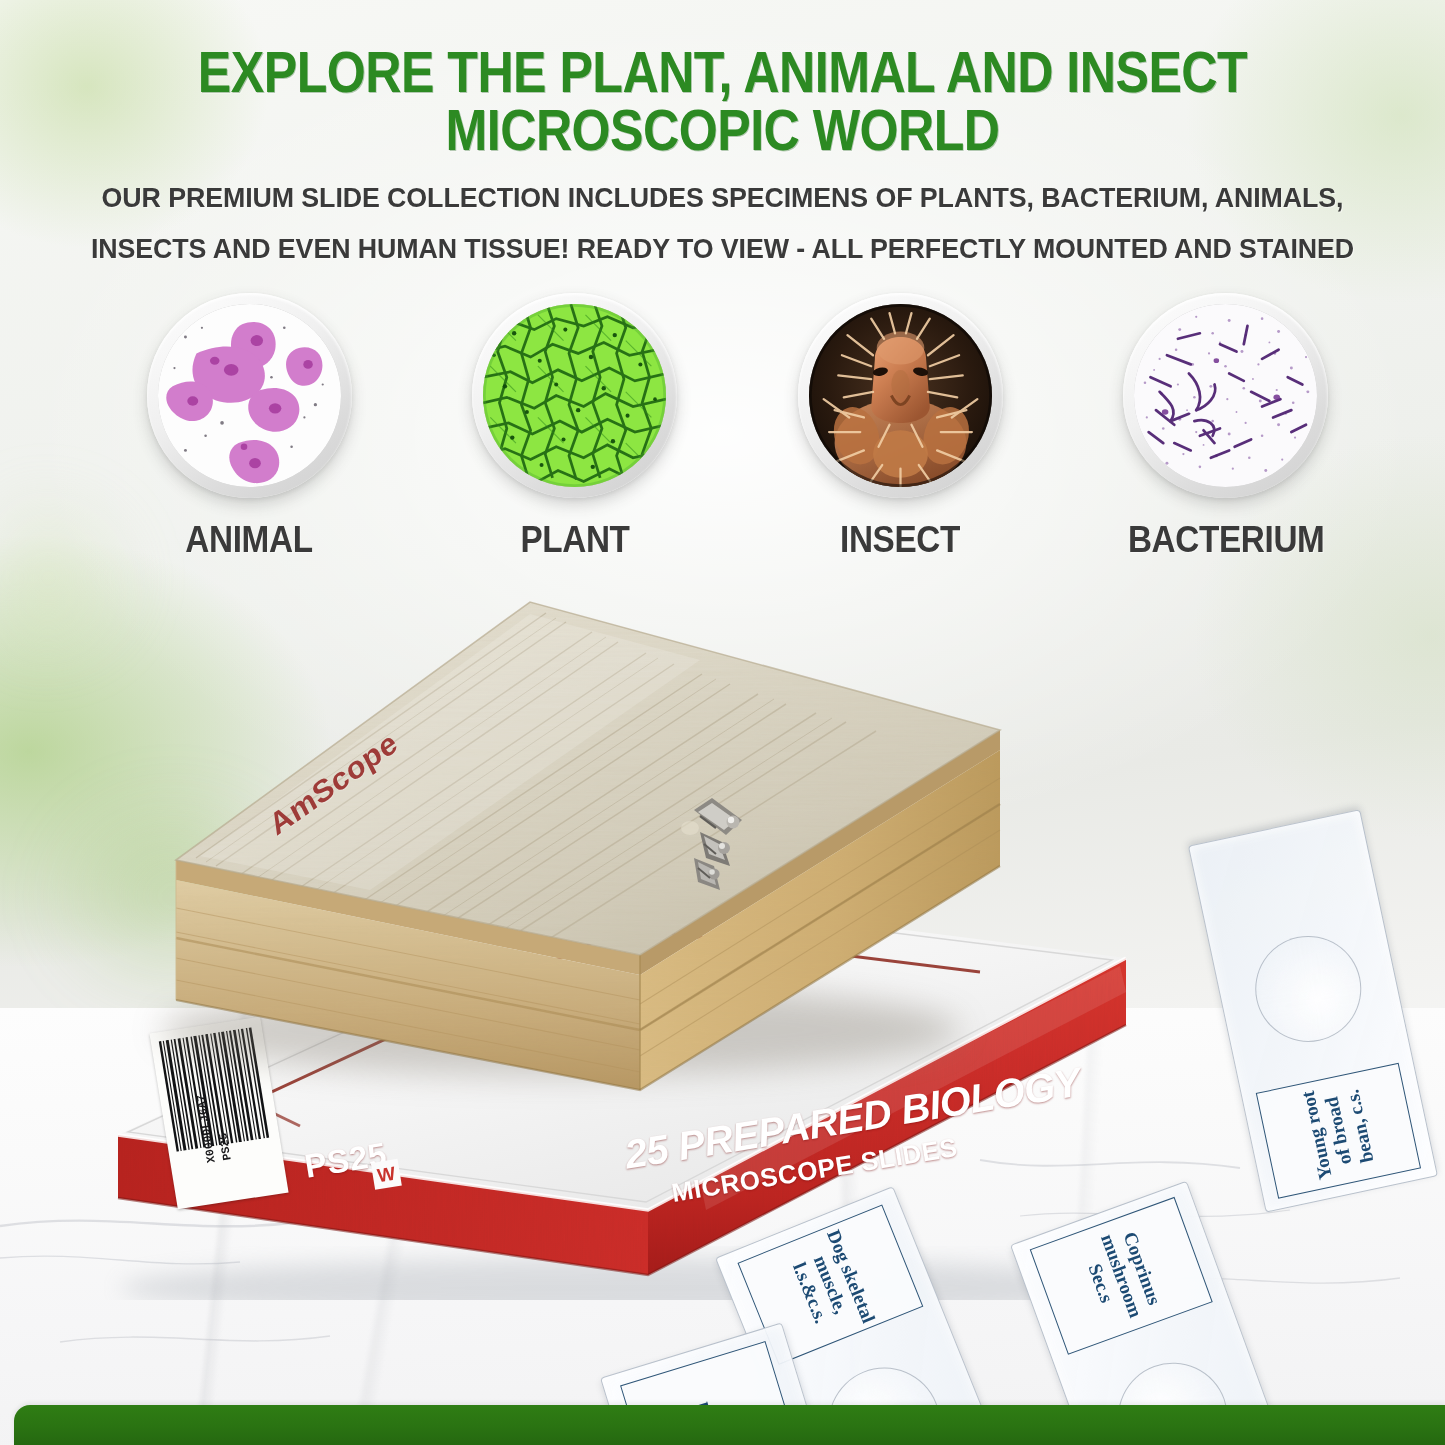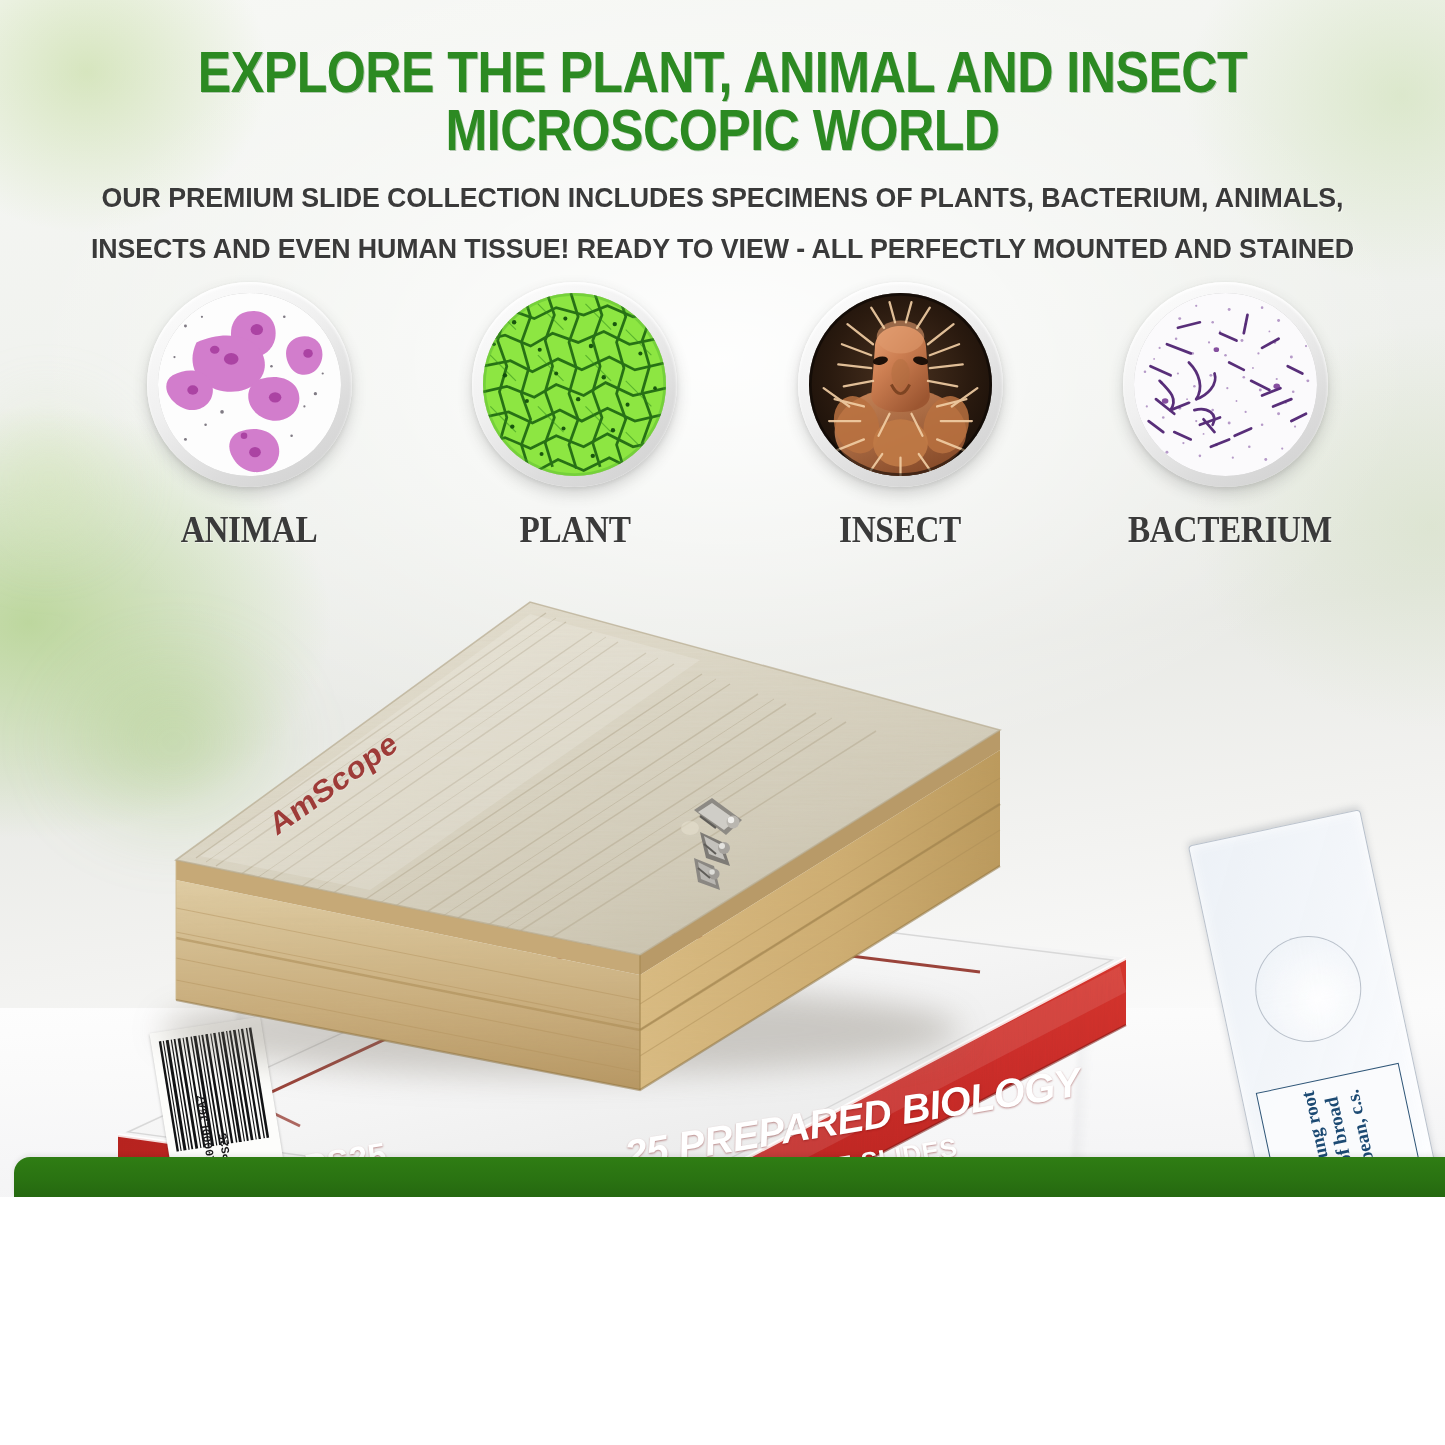--- a/index.html
+++ b/index.html
@@ -4,21 +4,21 @@
 <title>AmScope Prepared Slides Product Infographic</title>
 <style>
   * { box-sizing: border-box; margin: 0; padding: 0; }
   html, body {
     width: 1445px; height: 1445px;
     overflow: hidden;
     font-family: "Liberation Sans", sans-serif;
   }
   #stage {
     position: relative;
-    width: 1445px; height: 1197px;
+    width: 1445px; height: 1445px;
     background: #f4f4f2;
     overflow: hidden;
   }
 
   
   .bg-base {
     position: absolute; inset: 0;
     background:
       radial-gradient(ellipse 420px 300px at 2% 52%, rgba(150,196,96,0.55) 0%, rgba(150,196,96,0.22) 45%, rgba(150,196,96,0) 72%),
       radial-gradient(ellipse 260px 230px at 6% 6%, rgba(176,208,126,0.45) 0%, rgba(176,208,126,0) 70%),
@@ -77,21 +77,21 @@
     font-size: 28.5px;
     line-height: 1.78;
     letter-spacing: -0.1px;
     transform: scaleX(0.94);
     text-shadow: 1px 1px 0 rgba(255,255,255,0.55);
   }
 
   
   .specimens {
     position: absolute; left: 140px; right: 110px; top: 282px; height: 290px;
-    display: flex; justify-content: space-between; align-items: flex-start; font-family: Liberation Serif, serif;
+    display: flex; justify-content: space-between; align-items: center;
   }
   .spec { position: relative; width: 218px; text-align: center; }
   .disc-wrap {
     position: relative; width: 205px; height: 205px; margin: 0 auto;
     border-radius: 50%;
     background: linear-gradient(148deg, #ffffff 0%, #f0f0f0 42%, #dcdcdc 72%, #cfcfcf 100%);
     box-shadow:
       0 7px 15px rgba(60,60,60,0.20),
       0 2px 4px rgba(60,60,60,0.10),
       inset 0 2px 3px rgba(255,255,255,0.95);

